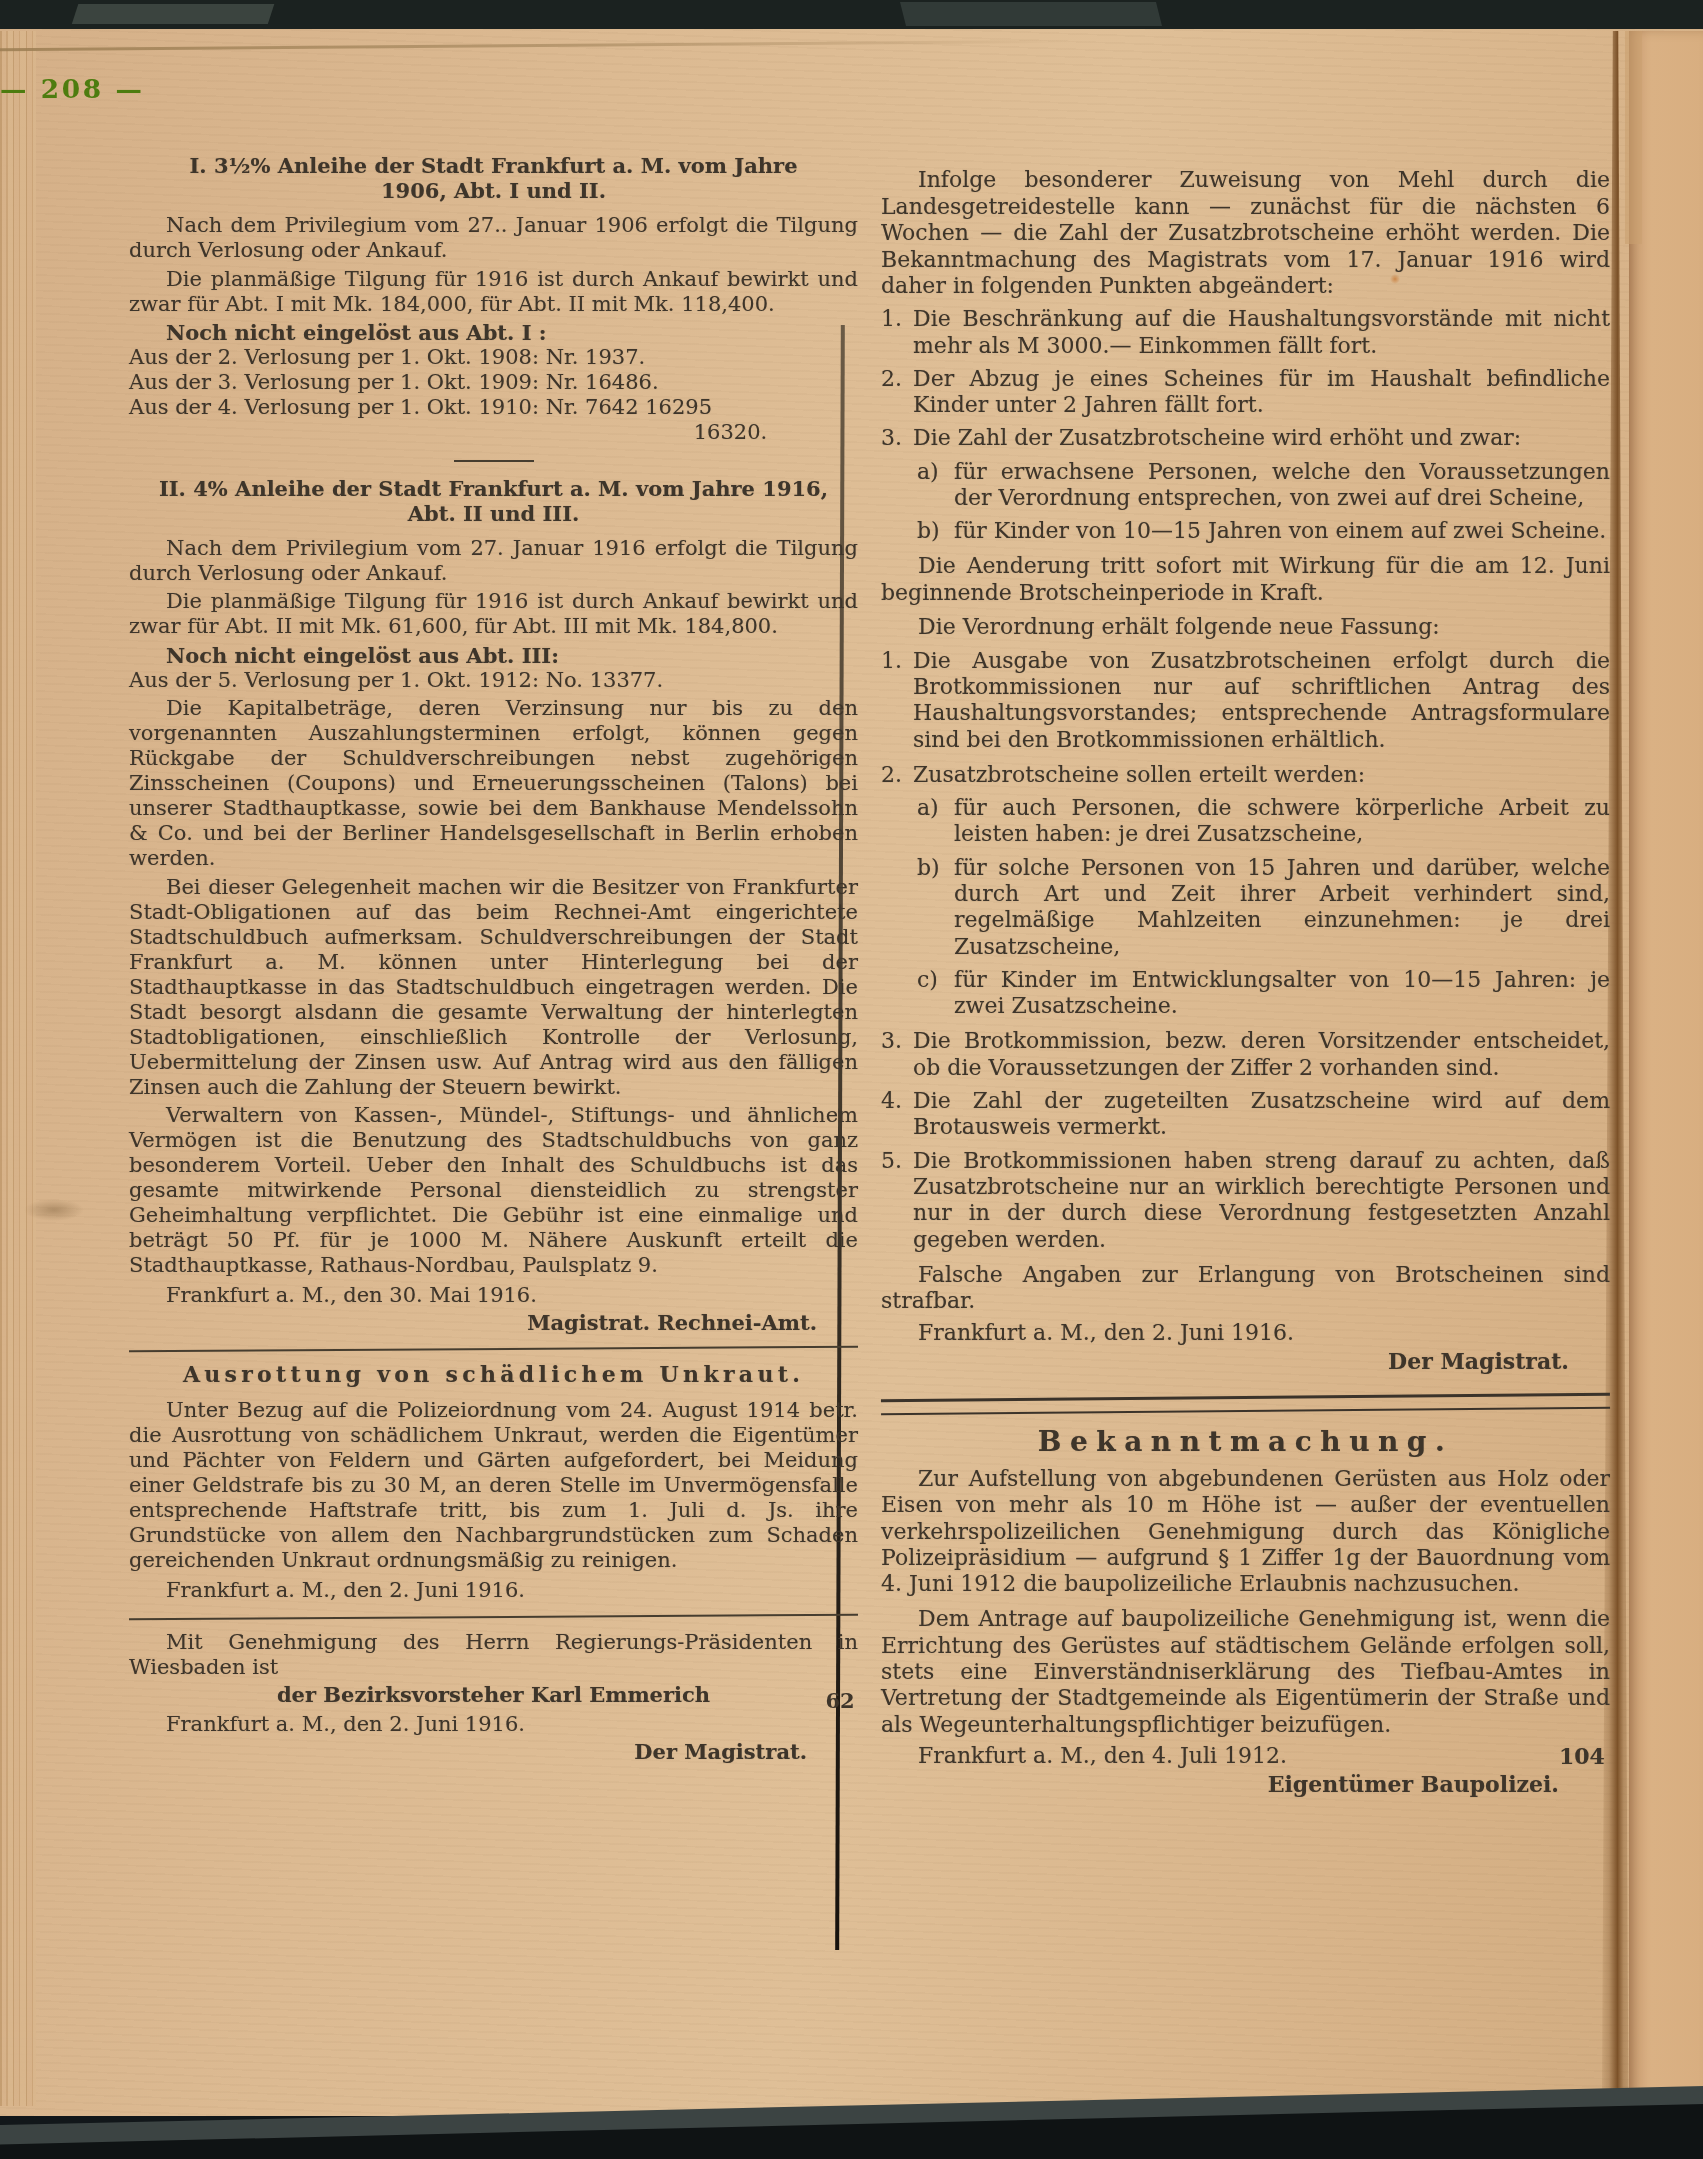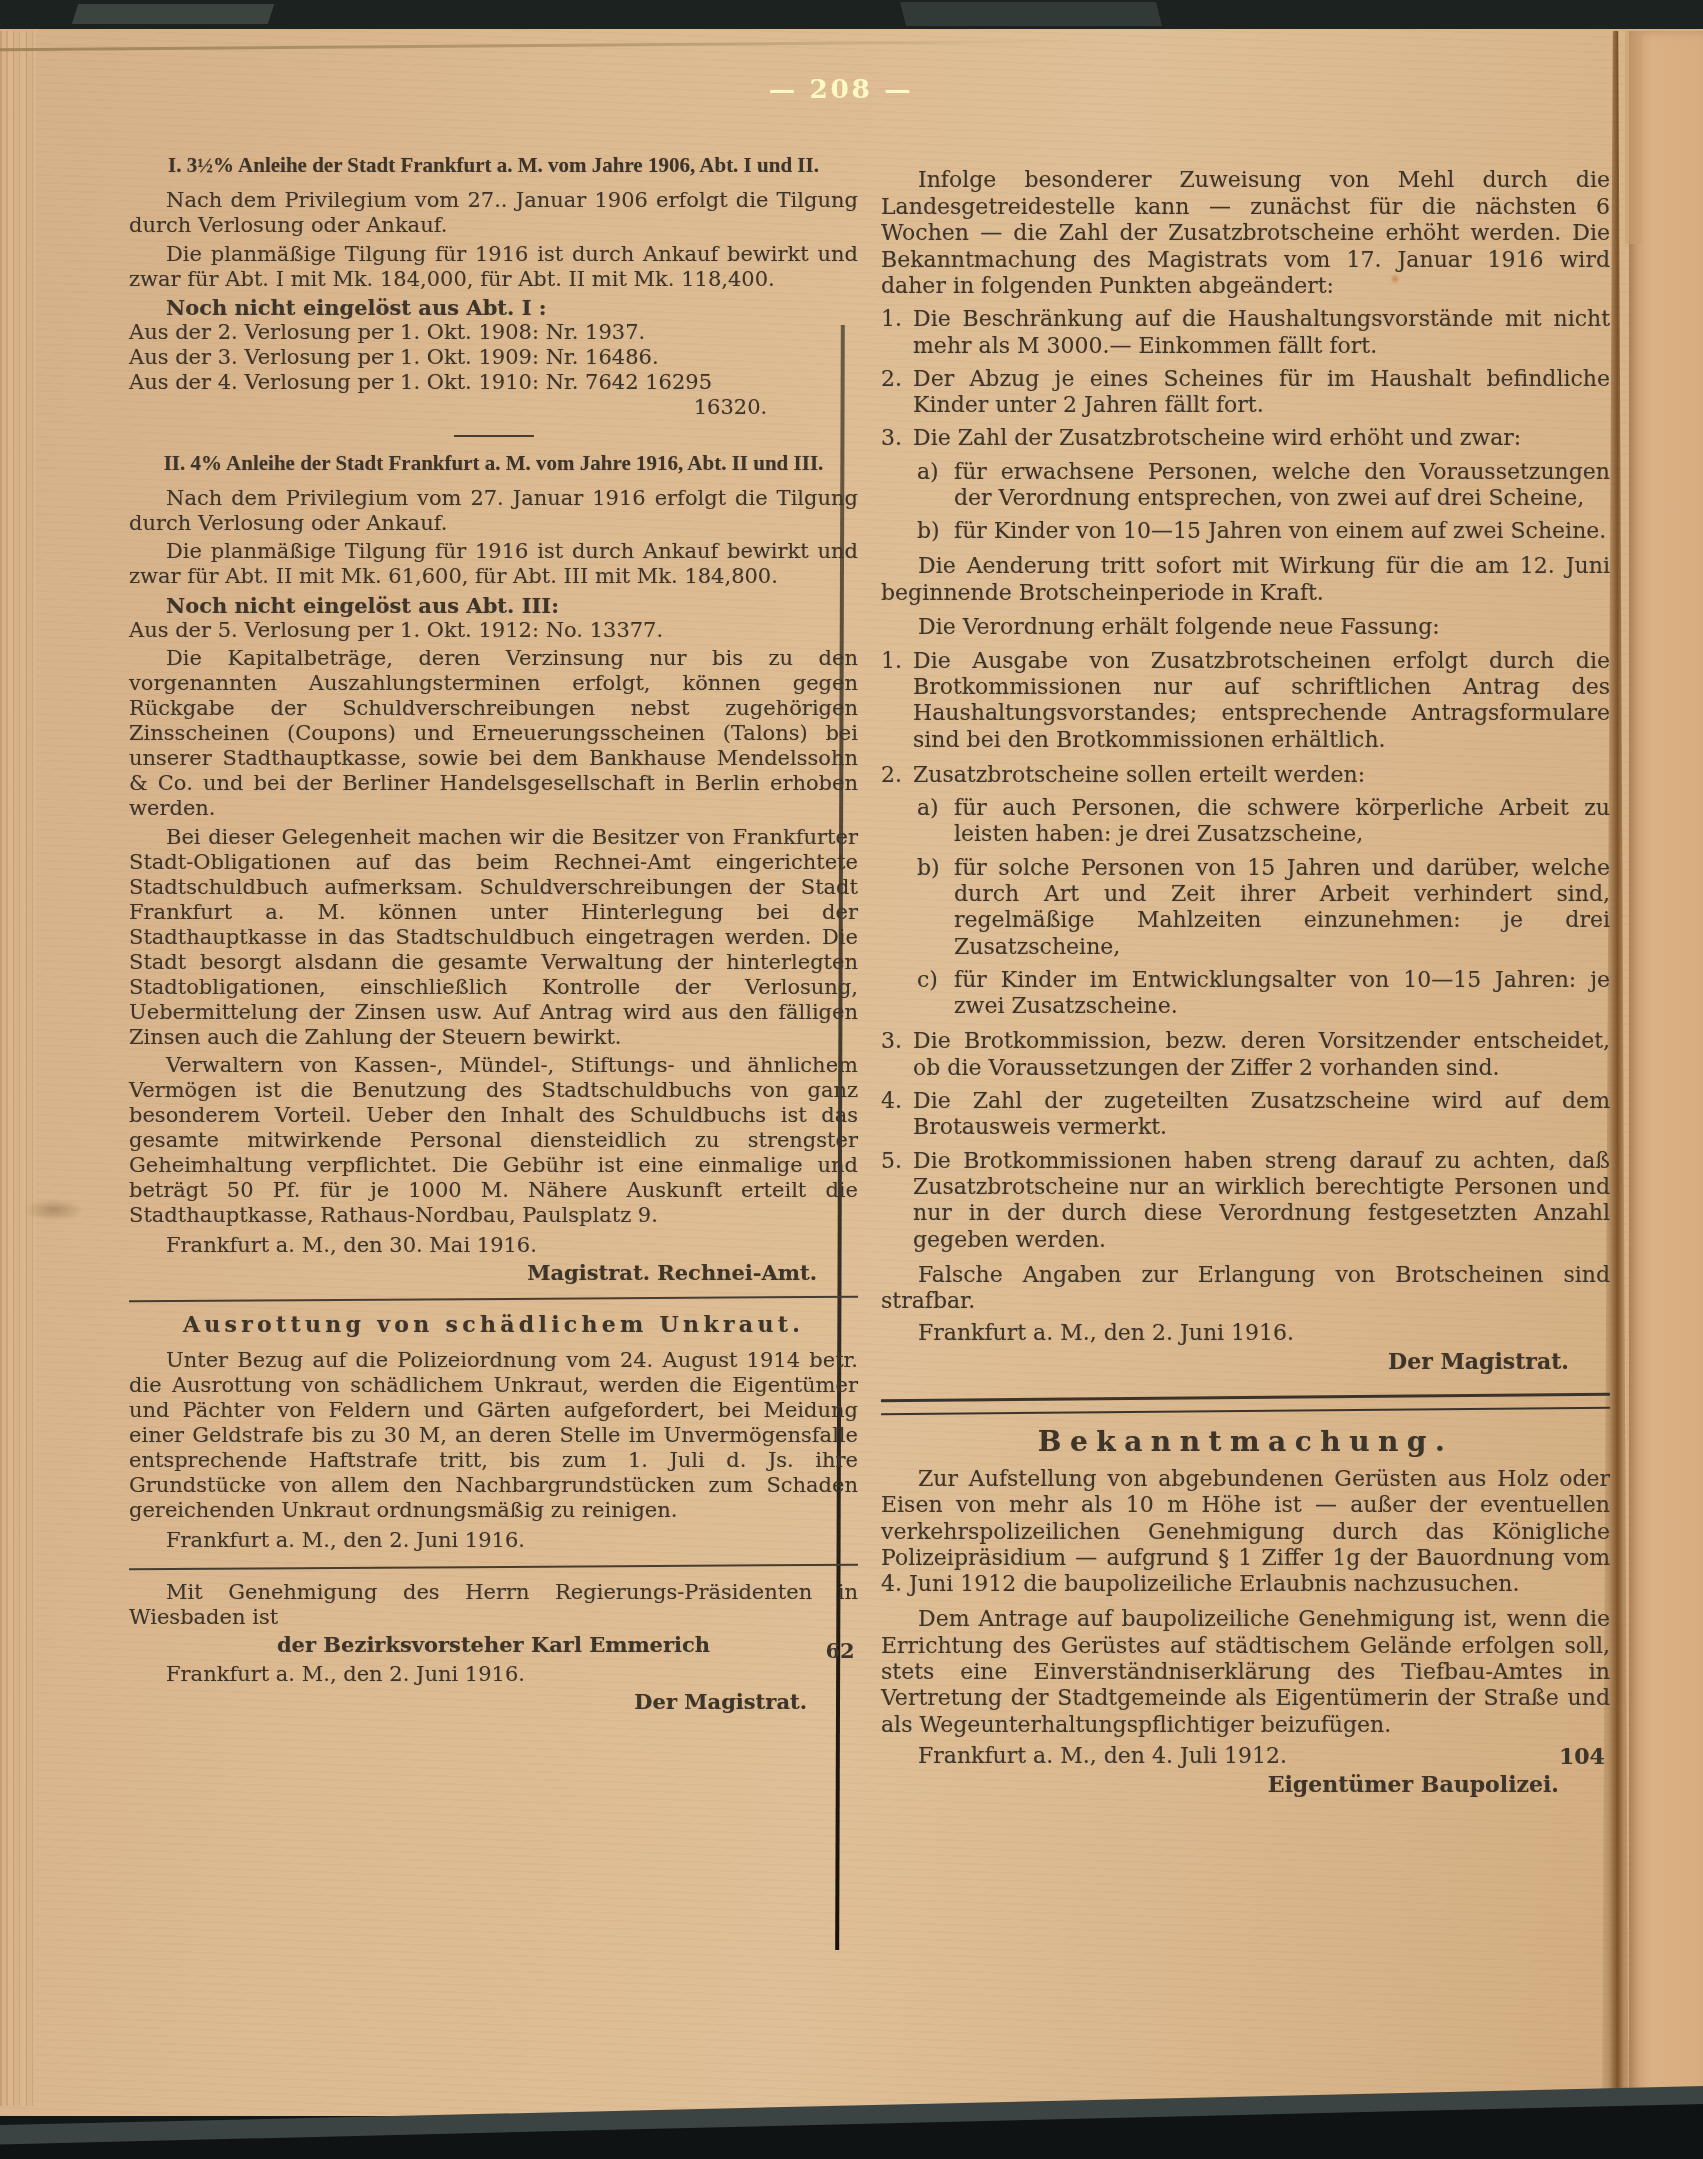--- a/index.html
+++ b/index.html
@@ -36,33 +36,33 @@
   .right-notch{position:absolute;left:1625px;top:31px;width:17px;height:213px;background:#caa06f;opacity:.6;}
   .bottom-shadow{position:absolute;left:0;top:2078px;width:1704px;height:81px;background:#3c4443;
     clip-path:polygon(0 58%,100% 10%,100% 100%,0 100%);}
   .bottom-dark{position:absolute;left:0;top:2078px;width:1704px;height:81px;background:#0f1314;
     clip-path:polygon(0 82%,100% 32%,100% 100%,0 100%);}
   .stain1{position:absolute;left:24px;top:1199px;width:60px;height:22px;border-radius:50%;
     background:radial-gradient(closest-side,rgba(110,80,45,.38),rgba(110,80,45,0));}
   .stain2{position:absolute;left:1390px;top:274px;width:10.2px;height:10.2px;border-radius:50%;
     background:radial-gradient(closest-side,rgba(196,110,38,.65),rgba(196,110,38,0));}
 
-  .pagenum{position:absolute;left:0;top:73px;width:1682px;text-align:center;
-    font-size:26.4px;letter-spacing:2.6px;color:#fef9c3;font-weight:bold;}
+  .pagenum{position:absolute;left:0;top:73px;width:1682px;
+    font-size:26.4px;letter-spacing:2.6px;color:#4d7c0f;font-weight:bold;}
 
   .divider{position:absolute;left:838px;top:325px;width:4.3px;height:1625px;
     background:linear-gradient(180deg,#6b5b46 0%,#504434 35%,#2a231b 70%,#17120d 100%);
     transform:rotate(0.2deg);}
 
   .col{position:absolute;text-align:justify;}
   .col-left{left:129px;top:153px;width:729px;font-size:21px;line-height:25px;}
   .col-right{left:881px;top:164px;width:729px;font-size:22px;line-height:26.4px;}
 
   .h{ text-align:center;font-weight:bold;text-indent:0;margin:0 0 10.2px 0;}
-  .h.two{padding:0 25.6px;font-family:Liberation Serif, serif;}
+  .h.two{padding:0 25.6px;}
   .h.spaced{letter-spacing:6px;font-size:24px;}
   .h.spaced2{letter-spacing:8.5px;font-size:28px;}
   .h.unkraut{letter-spacing:4.3px;font-size:22px;}
   .p{margin:3.4px 0 0 0;text-indent:37px;}
   .p.noind{text-indent:0;}
   .bold{font-weight:bold;}
   .line{margin:0;text-indent:0;text-align:left;}
   .l4{margin-left:474px;text-align:center;}
   .date{margin:5.1px 0 0 0;text-indent:37px;text-align:left;}
   .sig{margin:1.7px 0 0 0;text-align:right;font-weight:bold;text-indent:0;padding-right:41px;}

